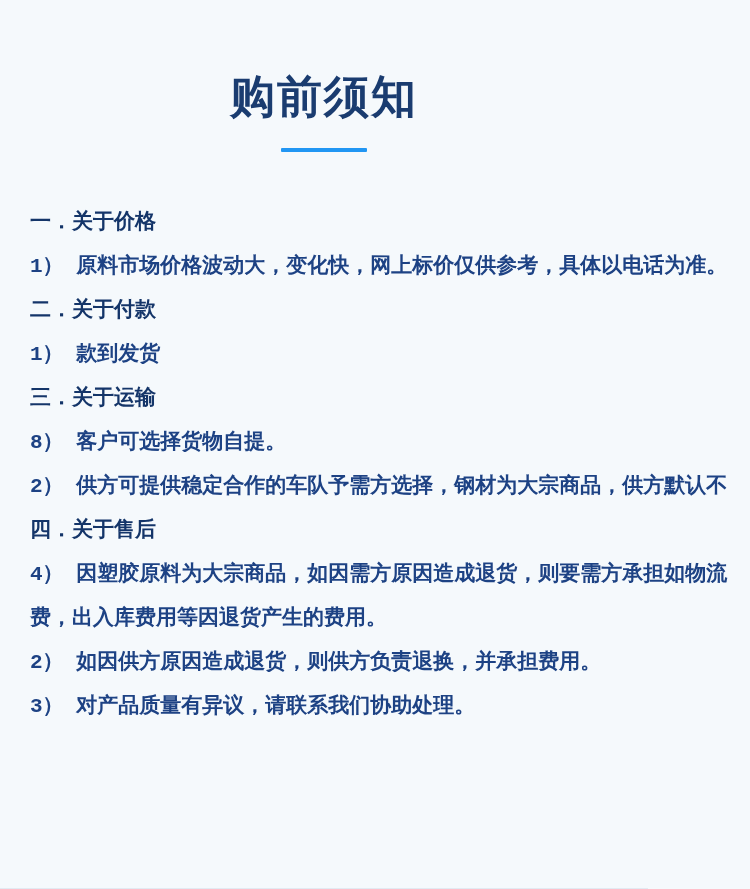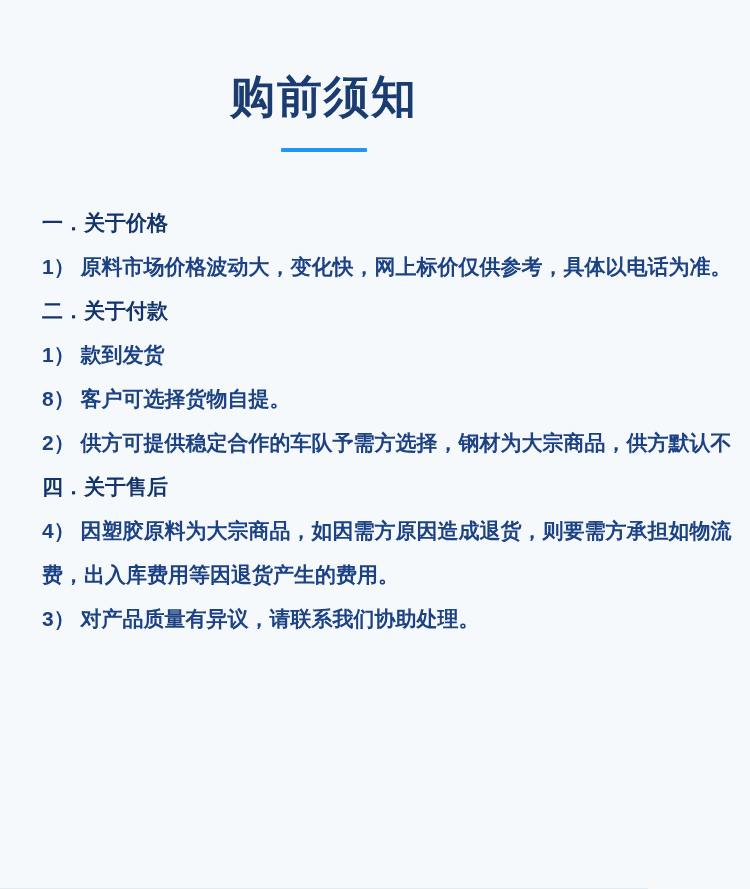--- a/index.html
+++ b/index.html
@@ -34,21 +34,22 @@
     color:var(--title-color);
   }
   .title-underline{
     width:86px;height:4px;
     margin:24px auto 0 auto;
     background:var(--underline-color);
     border-radius:1px;
   }
   .notice-content{
     margin-top:49px;
-    padding:0 42px;
+    padding:0 30px;
+    font-family:Liberation Mono, monospace;
   }
   .notice-line{
     font-size:21px;
     line-height:44px;
     font-weight:700;
     color:var(--body-color);
     white-space:nowrap;
   }
   .notice-line.heading{
     color:var(--heading-color);
@@ -63,21 +64,23 @@
     <h1 class="page-title">购前须知</h1>
     <div class="title-underline"></div>
   </div>
 
   <div class="notice-content" id="notice-content">
 
   <div class="notice-line heading">一．关于价格</div>
       <div class="notice-line item">1） 原料市场价格波动大，变化快，网上标价仅供参考，具体以电话为准。</div>
       <div class="notice-line heading">二．关于付款</div>
       <div class="notice-line item">1） 款到发货</div>
+      <div class="notice-line heading">三．关于运输</div>
       <div class="notice-line item">8） 客户可选择货物自提。</div>
       <div class="notice-line item">2） 供方可提供稳定合作的车队予需方选择，钢材为大宗商品，供方默认不</div>
       <div class="notice-line heading">四．关于售后</div>
       <div class="notice-line item">4） 因塑胶原料为大宗商品，如因需方原因造成退货，则要需方承担如物流</div>
       <div class="notice-line continuation">费，出入库费用等因退货产生的费用。</div>
+      <div class="notice-line item">2） 如因供方原因造成退货，则供方负责退换，并承担费用。</div>
       <div class="notice-line item">3） 对产品质量有异议，请联系我们协助处理。</div>
     </div>
 
 </div>
 
 </body></html>

